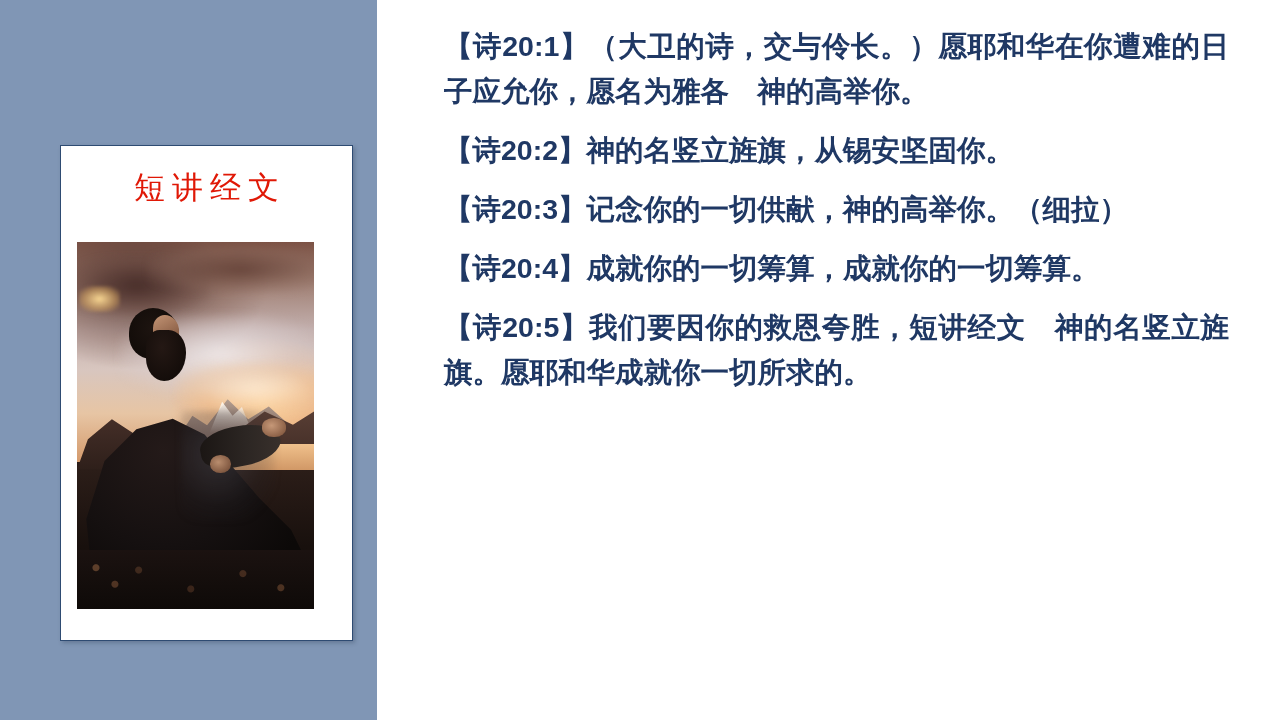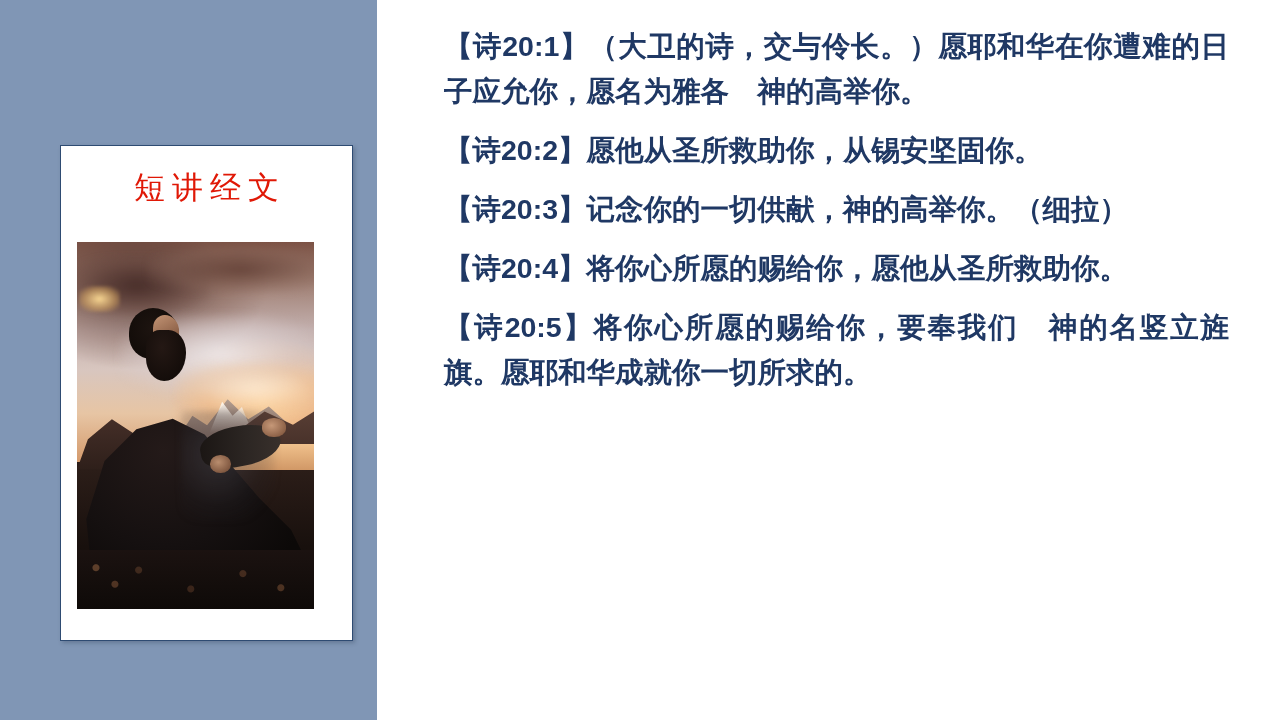--- a/index.html
+++ b/index.html
@@ -252,19 +252,19 @@
       <div class="layer beard"></div>
       <div class="layer hand-a"></div>
       <div class="layer hand-b"></div>
       <div class="layer carpet"></div>
     </div>
 
   </div>
 
   <div id="scripture">
     <p class="verse">【诗20:1】（大卫的诗，交与伶长。）愿耶和华在你遭难的日子应允你，愿名为雅各　神的高举你。</p>
-    <p class="verse">【诗20:2】愿他从圣所救助你，从锡安坚固你。</p>
+    <p class="verse">【诗20:2】神的名竖立旌旗，从锡安坚固你。</p>
     <p class="verse">【诗20:3】记念你的一切供献，神的高举你。（细拉）</p>
-    <p class="verse">【诗20:4】将你心所愿的赐给你，愿他从圣所救助你。</p>
-    <p class="verse">【诗20:5】将你心所愿的赐给你，要奉我们　神的名竖立旌旗。愿耶和华成就你一切所求的。</p>
+    <p class="verse">【诗20:4】成就你的一切筹算，成就你的一切筹算。</p>
+    <p class="verse">【诗20:5】我们要因你的救恩夸胜，短讲经文　神的名竖立旌旗。愿耶和华成就你一切所求的。</p>
   </div>
 
 </div>
 
 </body></html>

